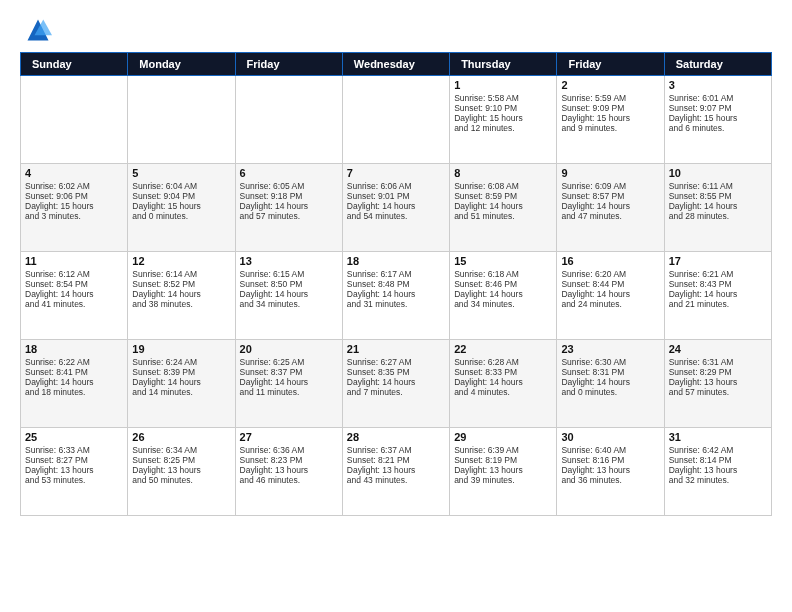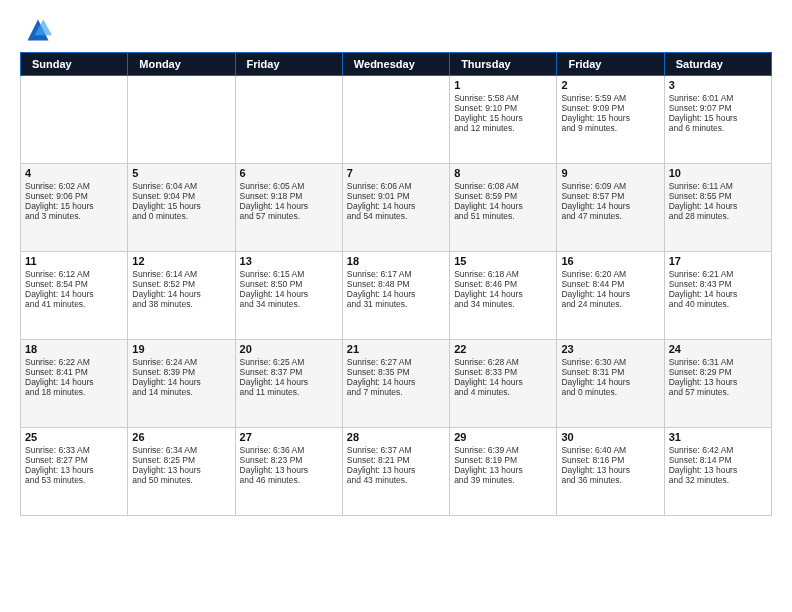--- a/index.html
+++ b/index.html
@@ -251,21 +251,21 @@
             <div>Sunrise: 6:20 AM</div>
             <div>Sunset: 8:44 PM</div>
             <div>Daylight: 14 hours</div>
             <div>and 24 minutes.</div>
           </td>
           <td>
             <span class="day-num">17</span>
             <div>Sunrise: 6:21 AM</div>
             <div>Sunset: 8:43 PM</div>
             <div>Daylight: 14 hours</div>
-            <div>and 40 minutes.</div>
+            <div>and 21 minutes.</div>
           </td>
         </tr>
         <tr>
           <td>
             <span class="day-num">18</span>
             <div>Sunrise: 6:22 AM</div>
             <div>Sunset: 8:41 PM</div>
             <div>Daylight: 14 hours</div>
             <div>and 18 minutes.</div>
           </td>

